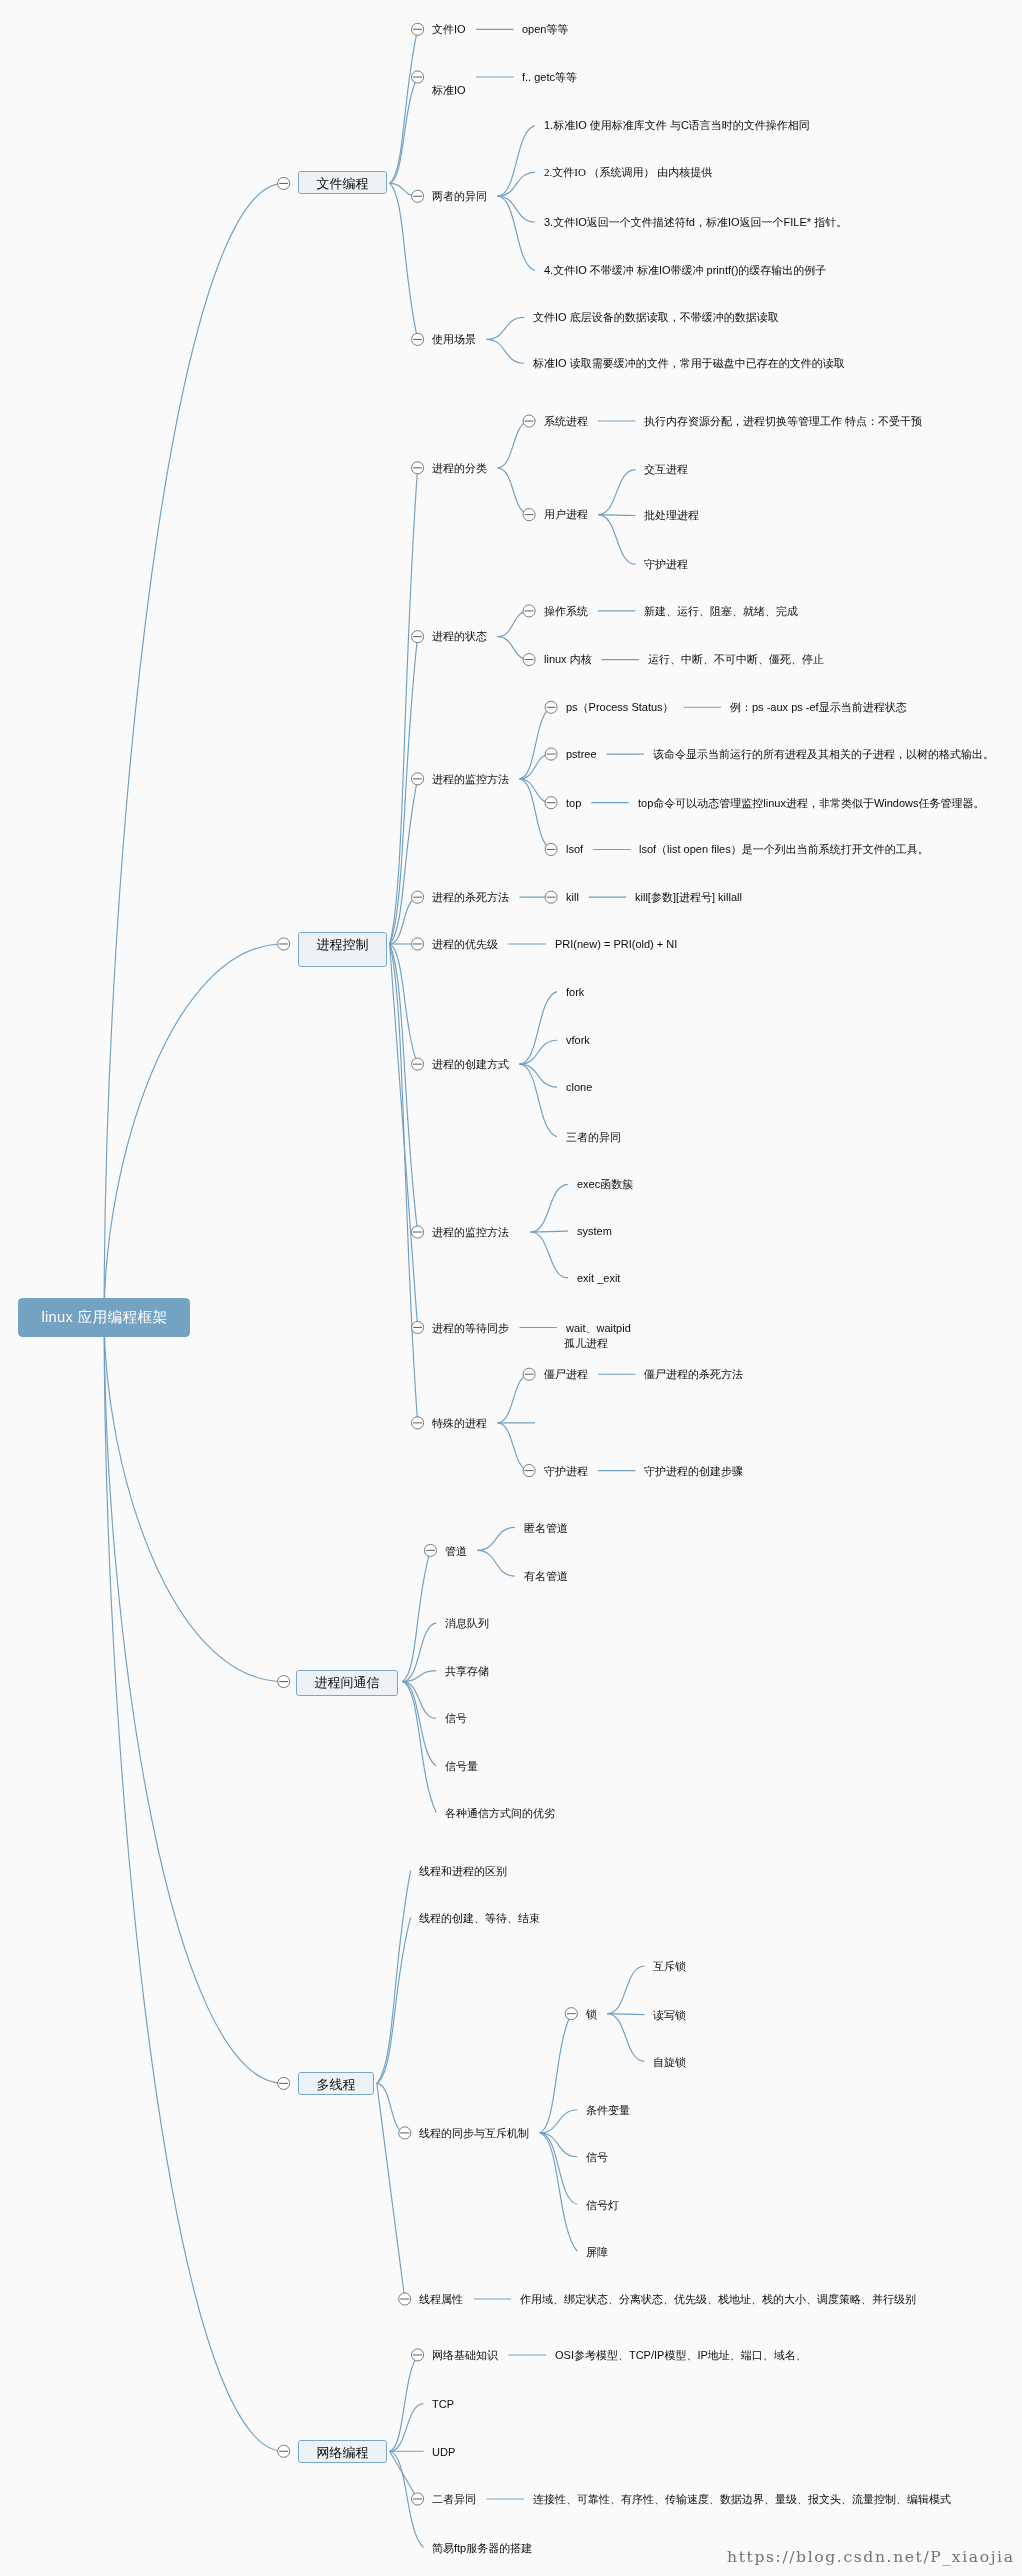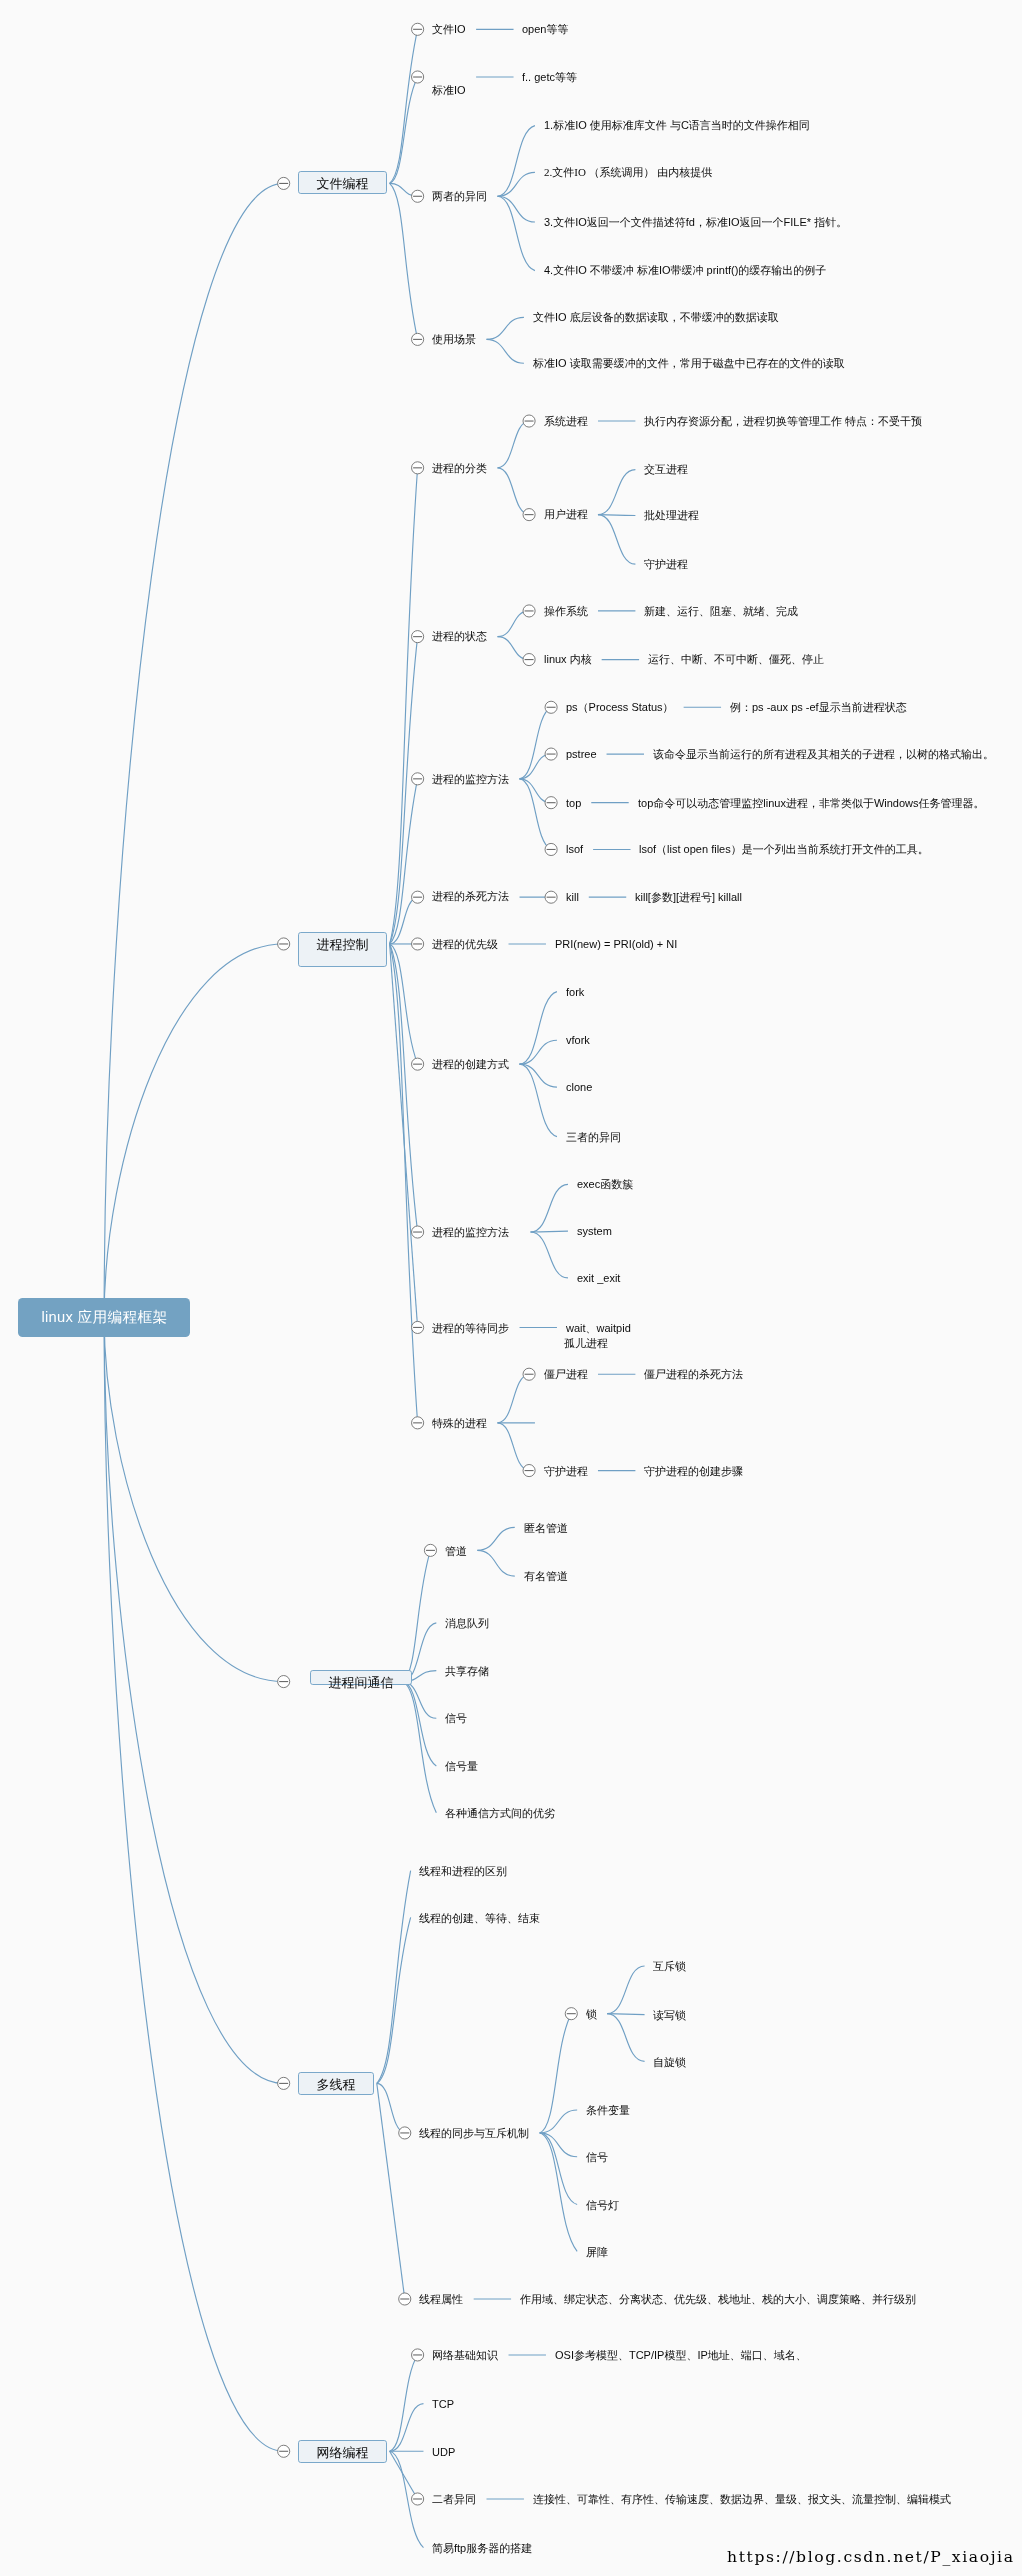--- a/index.html
+++ b/index.html
@@ -7,21 +7,21 @@
        font-family:"Liberation Sans","DejaVu Sans",sans-serif;
        -webkit-font-smoothing:antialiased;}
   #map{position:relative;width:1022px;height:2576px;overflow:hidden;background:#fafafa;}
   #edges{position:absolute;left:0;top:0;width:1022px;height:2576px;}
   .node{position:absolute;white-space:nowrap;transform:translateZ(0);}
   .n-text{font-size:11px;color:#0b0b0b;line-height:1;}
   .n-box{border:0.9px solid #7aa8ca;background:#edf2f6;border-radius:2.8px;
          font-size:13px;color:#0b0b0b;text-align:center;box-sizing:border-box;}
   .n-root{background:#73a2c2;border-radius:4.6px;color:#fff;font-size:14.7px;letter-spacing:0.3px;text-align:center;
           box-sizing:border-box;}
-  #watermark{position:absolute;left:727px;top:2548px;color:#000000;transform:translateZ(0);
+  #watermark{position:absolute;left:727px;top:2548px;color:#737373;transform:translateZ(0);
              font-family:"DejaVu Serif",serif;
              font-size:15.6px;letter-spacing:1.6px;white-space:nowrap;}
 </style>
 </head>
 <body>
 
 <div id="map">
   <svg id="edges" viewBox="0 0 1114 2807" width="1022" height="2576">
       <g>
         <path d="M113.5,1435.5C113.5,928.74 185.909,199.5 309.2,199.5" fill="none" stroke="#6f9fc4" stroke-width="1.25"></path>
@@ -285,21 +285,21 @@
       <div class="node n-text" style="top: 654px; left: 648px;">运行、中断、不可中断、僵死、停止</div>
       <div class="node n-text" style="top: 774px; left: 432px;">进程的监控方法</div>
       <div class="node n-text" style="top: 702px; left: 566px;">ps（Process Status）</div>
       <div class="node n-text" style="top: 702px; left: 730px;">例：ps -aux ps -ef显示当前进程状态</div>
       <div class="node n-text" style="top: 749px; left: 566px;">pstree</div>
       <div class="node n-text" style="top: 749px; left: 653px;">该命令显示当前运行的所有进程及其相关的子进程，以树的格式输出。</div>
       <div class="node n-text" style="top: 798px; left: 566px;">top</div>
       <div class="node n-text" style="top: 798px; left: 638px;">top命令可以动态管理监控linux进程，非常类似于Windows任务管理器。</div>
       <div class="node n-text" style="top: 844px; left: 566px;">lsof</div>
       <div class="node n-text" style="top: 844px; left: 639px;">lsof（list open files）是一个列出当前系统打开文件的工具。</div>
-      <div class="node n-text" style="top: 892px; left: 432px; font-family: Liberation Mono, monospace;">进程的杀死方法</div>
+      <div class="node n-text" style="top: 892px; left: 432px;">进程的杀死方法</div>
       <div class="node n-text" style="top: 892px; left: 566px;">kill</div>
       <div class="node n-text" style="top: 892px; left: 635px;">kill[参数][进程号] killall</div>
       <div class="node n-text" style="top: 939px; left: 432px;">进程的优先级</div>
       <div class="node n-text" style="top: 939px; left: 555px;">PRI(new) = PRI(old) + NI</div>
       <div class="node n-text" style="top: 1059px; left: 432px;">进程的创建方式</div>
       <div class="node n-text" style="top: 987px; left: 566px;">fork</div>
       <div class="node n-text" style="top: 1035px; left: 566px;">vfork</div>
       <div class="node n-text" style="top: 1082px; left: 566px;">clone</div>
       <div class="node n-text" style="top: 1132px; left: 566px;">三者的异同</div>
       <div class="node n-text" style="top: 1227px; left: 432px;">进程的监控方法</div>
@@ -307,21 +307,21 @@
       <div class="node n-text" style="top: 1226px; left: 577px;">system</div>
       <div class="node n-text" style="top: 1273px; left: 577px;">exit _exit</div>
       <div class="node n-text" style="top: 1323px; left: 432px;">进程的等待同步</div>
       <div class="node n-text" style="top: 1323px; left: 566px;">wait、waitpid</div>
       <div class="node n-text" style="top: 1418px; left: 432px;">特殊的进程</div>
       <div class="node n-text" style="top: 1369px; left: 544px;">僵尸进程</div>
       <div class="node n-text" style="top: 1369px; left: 644px;">僵尸进程的杀死方法</div>
       <div class="node n-text" style="top: 1338px; left: 544px; margin-left: 20px;">孤儿进程</div>
       <div class="node n-text" style="top: 1466px; left: 544px;">守护进程</div>
       <div class="node n-text" style="top: 1466px; left: 644px;">守护进程的创建步骤</div>
-      <div class="node n-box" style="left: 310px; top: 1670px; height: 15px; line-height: 24px; padding: 0px 17.4px;">进程间通信</div>
+      <div class="node n-box" style="left: 296px; top: 1670px; height: 26px; line-height: 24px; padding: 0px 17.4px;">进程间通信</div>
       <div class="node n-text" style="top: 1546px; left: 445px;">管道</div>
       <div class="node n-text" style="top: 1523px; left: 524px;">匿名管道</div>
       <div class="node n-text" style="top: 1571px; left: 524px;">有名管道</div>
       <div class="node n-text" style="top: 1618px; left: 445px;">消息队列</div>
       <div class="node n-text" style="top: 1666px; left: 445px;">共享存储</div>
       <div class="node n-text" style="top: 1713px; left: 445px;">信号</div>
       <div class="node n-text" style="top: 1761px; left: 445px;">信号量</div>
       <div class="node n-text" style="top: 1808px; left: 445px;">各种通信方式间的优劣</div>
       <div class="node n-box" style="left: 298px; top: 2072px; height: 23px; line-height: 24px; padding: 0px 17.4px;">多线程</div>
       <div class="node n-text" style="top: 1866px; left: 419px;">线程和进程的区别</div>

